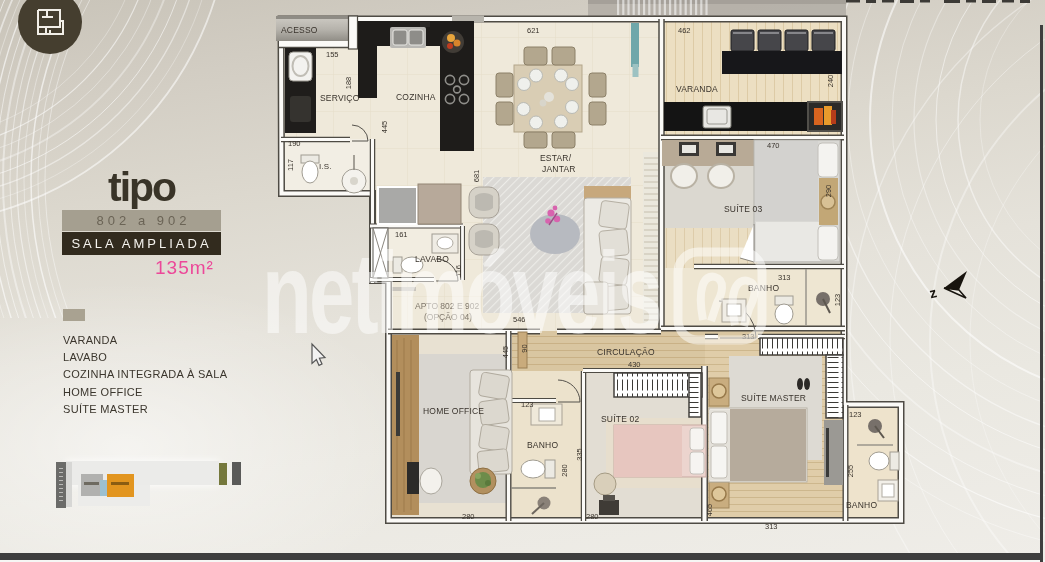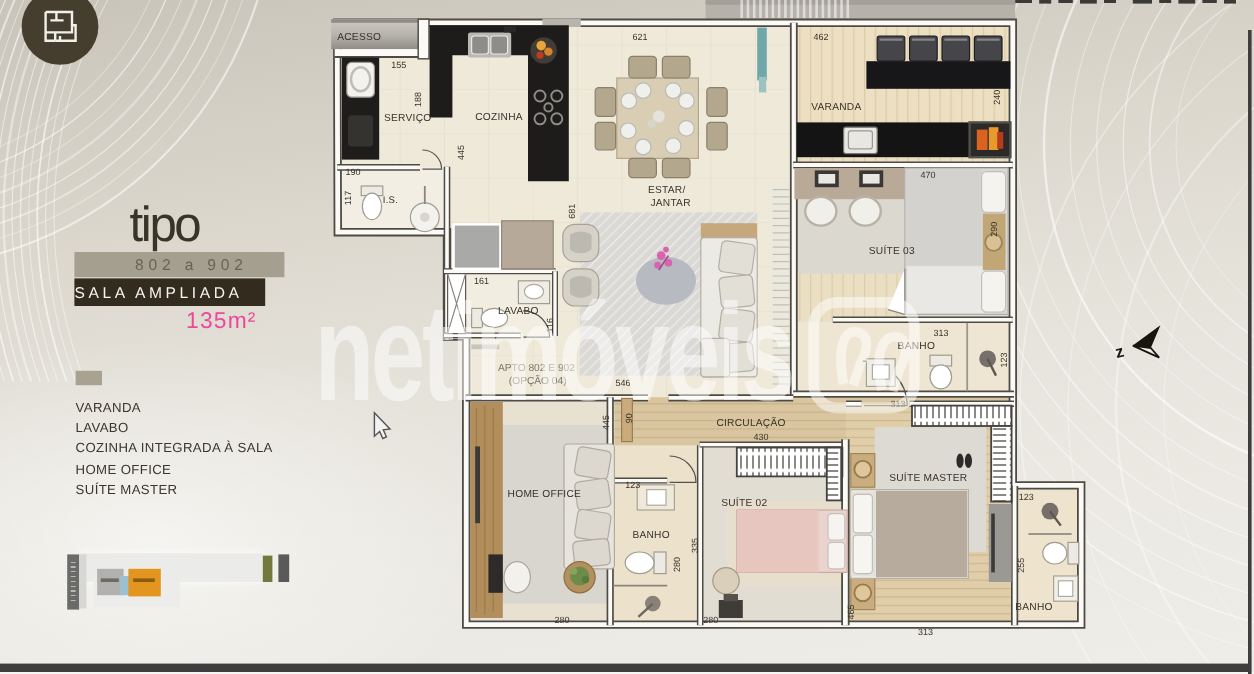--- a/index.html
+++ b/index.html
@@ -601,25 +601,25 @@
 
 </svg>
 
 <div class="abs" style="left:18px;top:-10px;width:64px;height:64px;border-radius:50%;background:#453e2f"></div>
 
 <svg class="abs" style="left:36px;top:8px" width="29" height="29" viewBox="0 0 29 29" fill="none" stroke="#f2efe8" stroke-width="2">
 <path d="M2 2 H24 V9 M2 2 V26 H10 M10 26 V19 H24 V9 M10 19 H2 M11 2 V9 H17 M11 9 H6 M24 13 H27 V26 H14 V26"></path>
 <path d="M14 26 H10 M14 26 V22"></path>
 </svg>
 
-<div class="abs" style="left:108px;top:164px;width:120px;font-size:41px;font-weight:normal;letter-spacing:-2px;color:#393428">tipo</div>
-
-<div class="abs" style="left:62px;top:210px;width:155px;height:21px;background:#a59f90;color:#6b6456;font-size:13px;letter-spacing:4px;text-align:center;line-height:22px;padding-left:20px">802 a 902</div>
-
-<div class="abs" style="left:62px;top:232px;width:159px;height:23px;background:#322b1e;color:#f5f3ee;font-size:13px;letter-spacing:3px;text-align:left;line-height:24px">SALA AMPLIADA</div>
+<div class="abs" style="left:108px;top:164px;width:120px;font-size:41px;font-weight:bold;letter-spacing:-2px;color:#393428">tipo</div>
+
+<div class="abs" style="left:62px;top:210px;width:155px;height:21px;background:#a59f90;color:#6b6456;font-size:13px;letter-spacing:4px;text-align:center;line-height:22px;padding-left:4px">802 a 902</div>
+
+<div class="abs" style="left:62px;top:232px;width:159px;height:23px;background:#322b1e;color:#f5f3ee;font-size:13px;letter-spacing:3px;text-align:center;line-height:24px">SALA AMPLIADA</div>
 
 <div class="abs" style="left:155px;top:257px;font-size:19px;color:#ec4899;letter-spacing:1px">135m²</div>
 
 <div class="abs" style="left:63px;top:309px;width:22px;height:12px;background:#a9a291"></div>
 
 <div class="abs" style="left:63px;top:332px;font-size:11px;letter-spacing:0.3px;line-height:17.2px;color:#3b362d">VARANDA<br>LAVABO<br>COZINHA INTEGRADA À SALA<br>HOME OFFICE<br>SUÍTE MASTER</div>
 
 <div class="abs" style="left:66px;top:461px;width:153px;height:24px;background:#ebebe9;box-shadow:0 0 8px rgba(255,255,255,0.9)"></div>
 
 <div class="abs" style="left:78px;top:485px;width:72px;height:21px;background:#ececea"></div>

